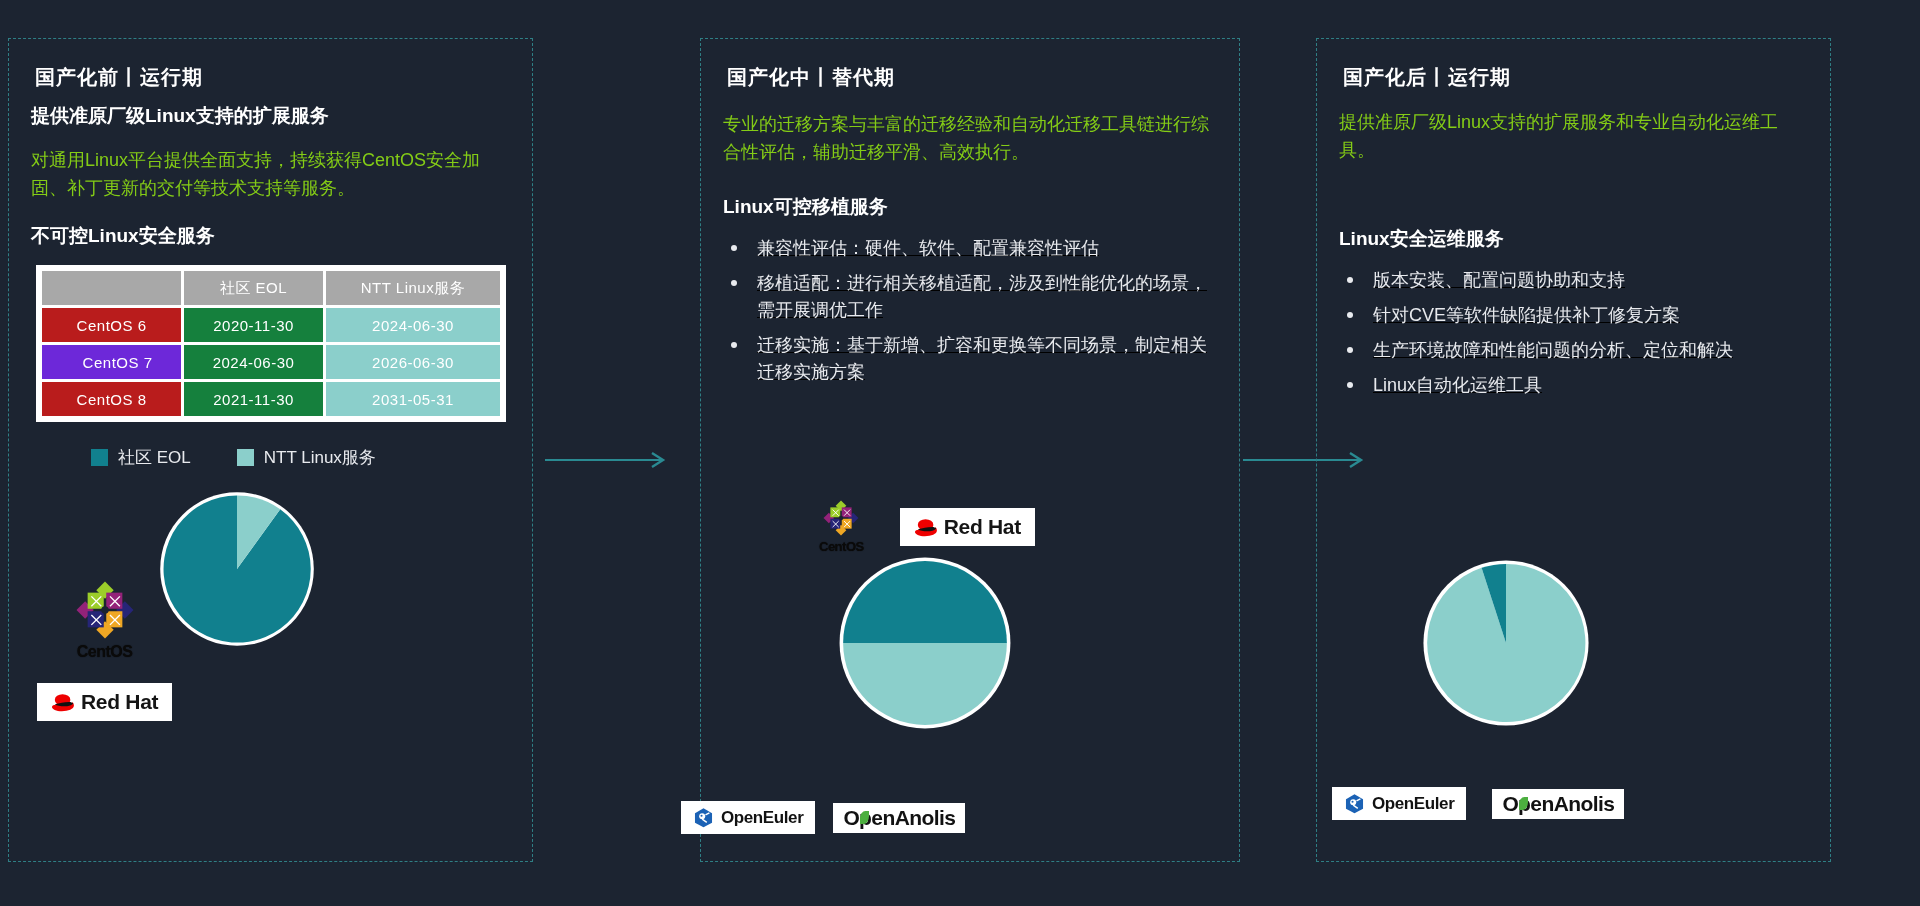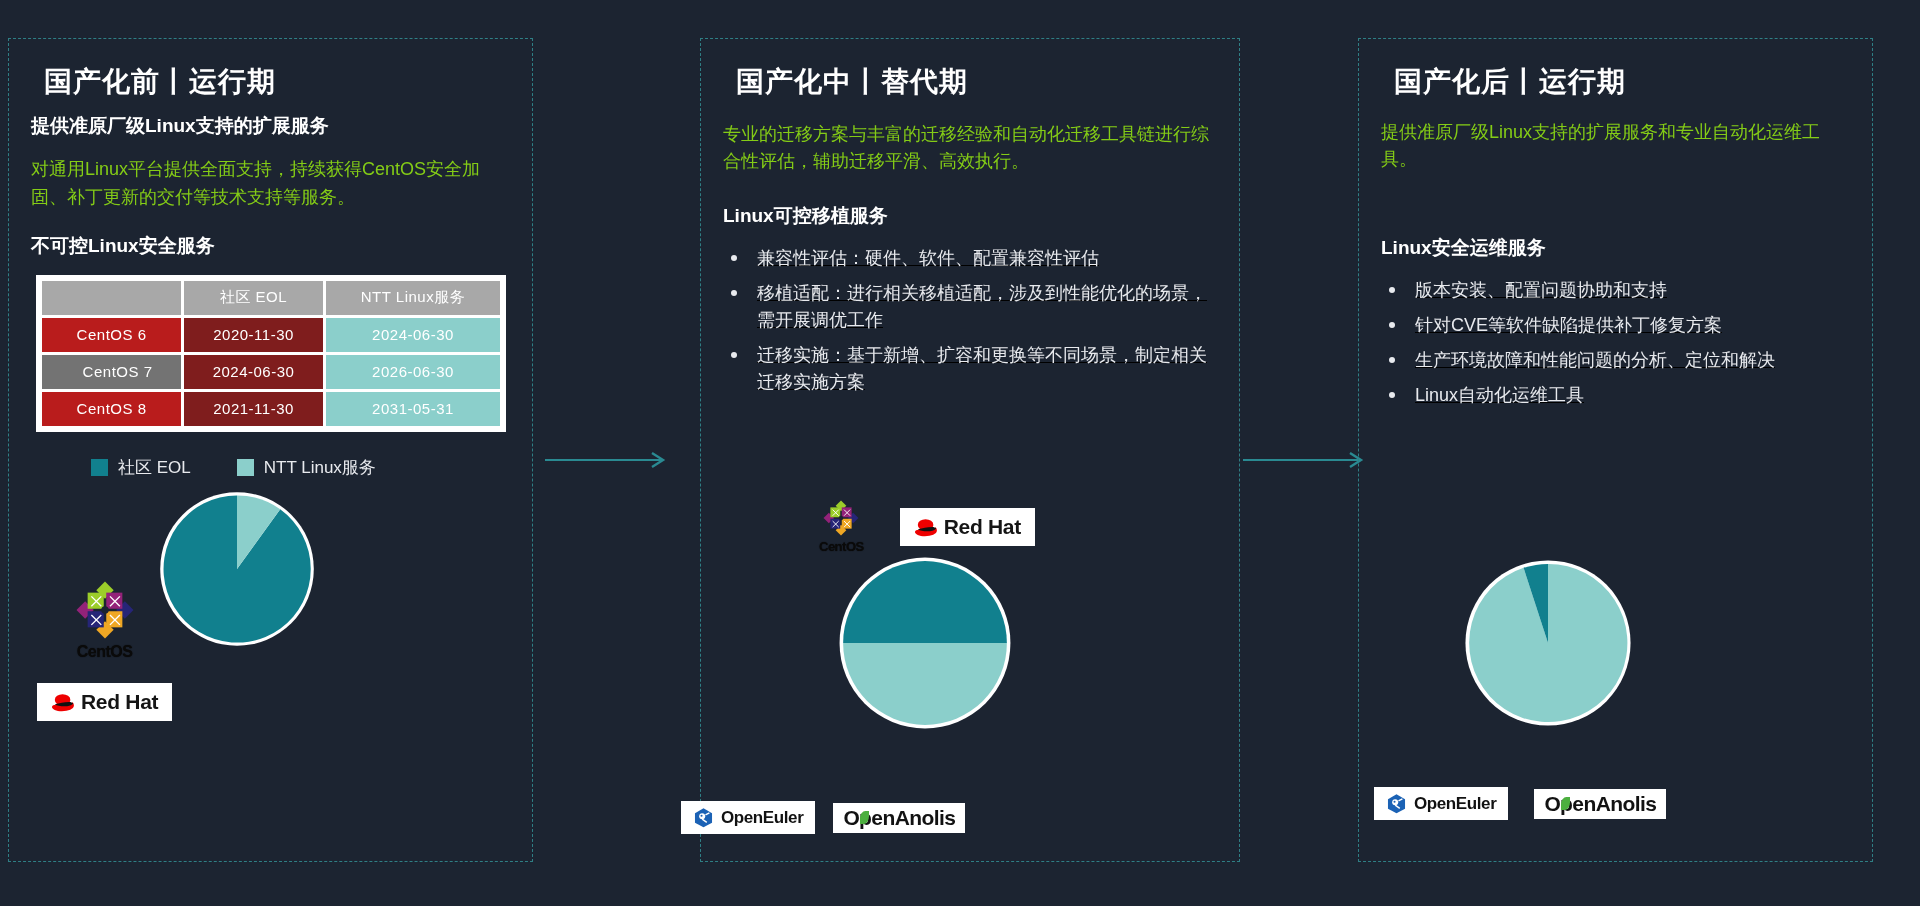--- a/index.html
+++ b/index.html
@@ -15,27 +15,27 @@
   
   .panel{
     position:absolute;
     top:38px;
     height:824px;
     border:1px dashed #2f7f85;
     box-sizing:border-box;
   }
   #panel-0{left:8px;  width:525px;}
   #panel-1{left:700px;width:540px;}
-  #panel-2{left:1358px;width:515px;}
+  #panel-2{left:1316px;width:515px;}
 
   .panel-inner{padding:26px 24px 0 22px;}
 
   .p-title{
-    font-size:28px;font-weight:bold;color:#ffffff;
-    letter-spacing:1px;margin:0 0 14px 13px;line-height:1.2;
+    font-size:20px;font-weight:bold;color:#ffffff;
+    letter-spacing:1px;margin:0 0 14px 4px;line-height:1.2;
   }
   .p-sub{
     font-size:19px;font-weight:bold;color:#ffffff;
     margin:0 0 18px 0;line-height:1.35;
   }
   .p-body{
     font-size:18px;color:#84cc16;line-height:1.55;
     margin:0 0 22px 0;font-weight:normal;
   }
   .p-head2{
@@ -59,22 +59,22 @@
     background:#ffffff;padding:3px;
   }
   .eol-table td,.eol-table th{
     font-size:15px;font-weight:normal;color:#ffffff;
     text-align:center;padding:6px 4px;height:22px;
     letter-spacing:.5px;white-space:nowrap;
   }
   .th-blank{background:#a8a8a8;}
   .th-cell{background:#a8a8a8;}
   .rowhead{background:#b91c1c;}
-  .rowhead.alt{background:#737373;padding-left:16px;}
-  .c-eol{background:#7f1d1d;}
+  .rowhead.alt{background:#6d28d9;padding-left:16px;}
+  .c-eol{background:#15803d;}
   .c-ntt{background:#8bcfcb;}
 
   .legend{
     display:flex;align-items:center;gap:46px;
     margin:24px 0 0 60px;
   }
   .legend-item{display:flex;align-items:center;gap:10px;}
   .sw{width:17px;height:17px;display:inline-block;}
   .sw-eol{background:#11808e;}
   .sw-ntt{background:#8bcfcb;}

